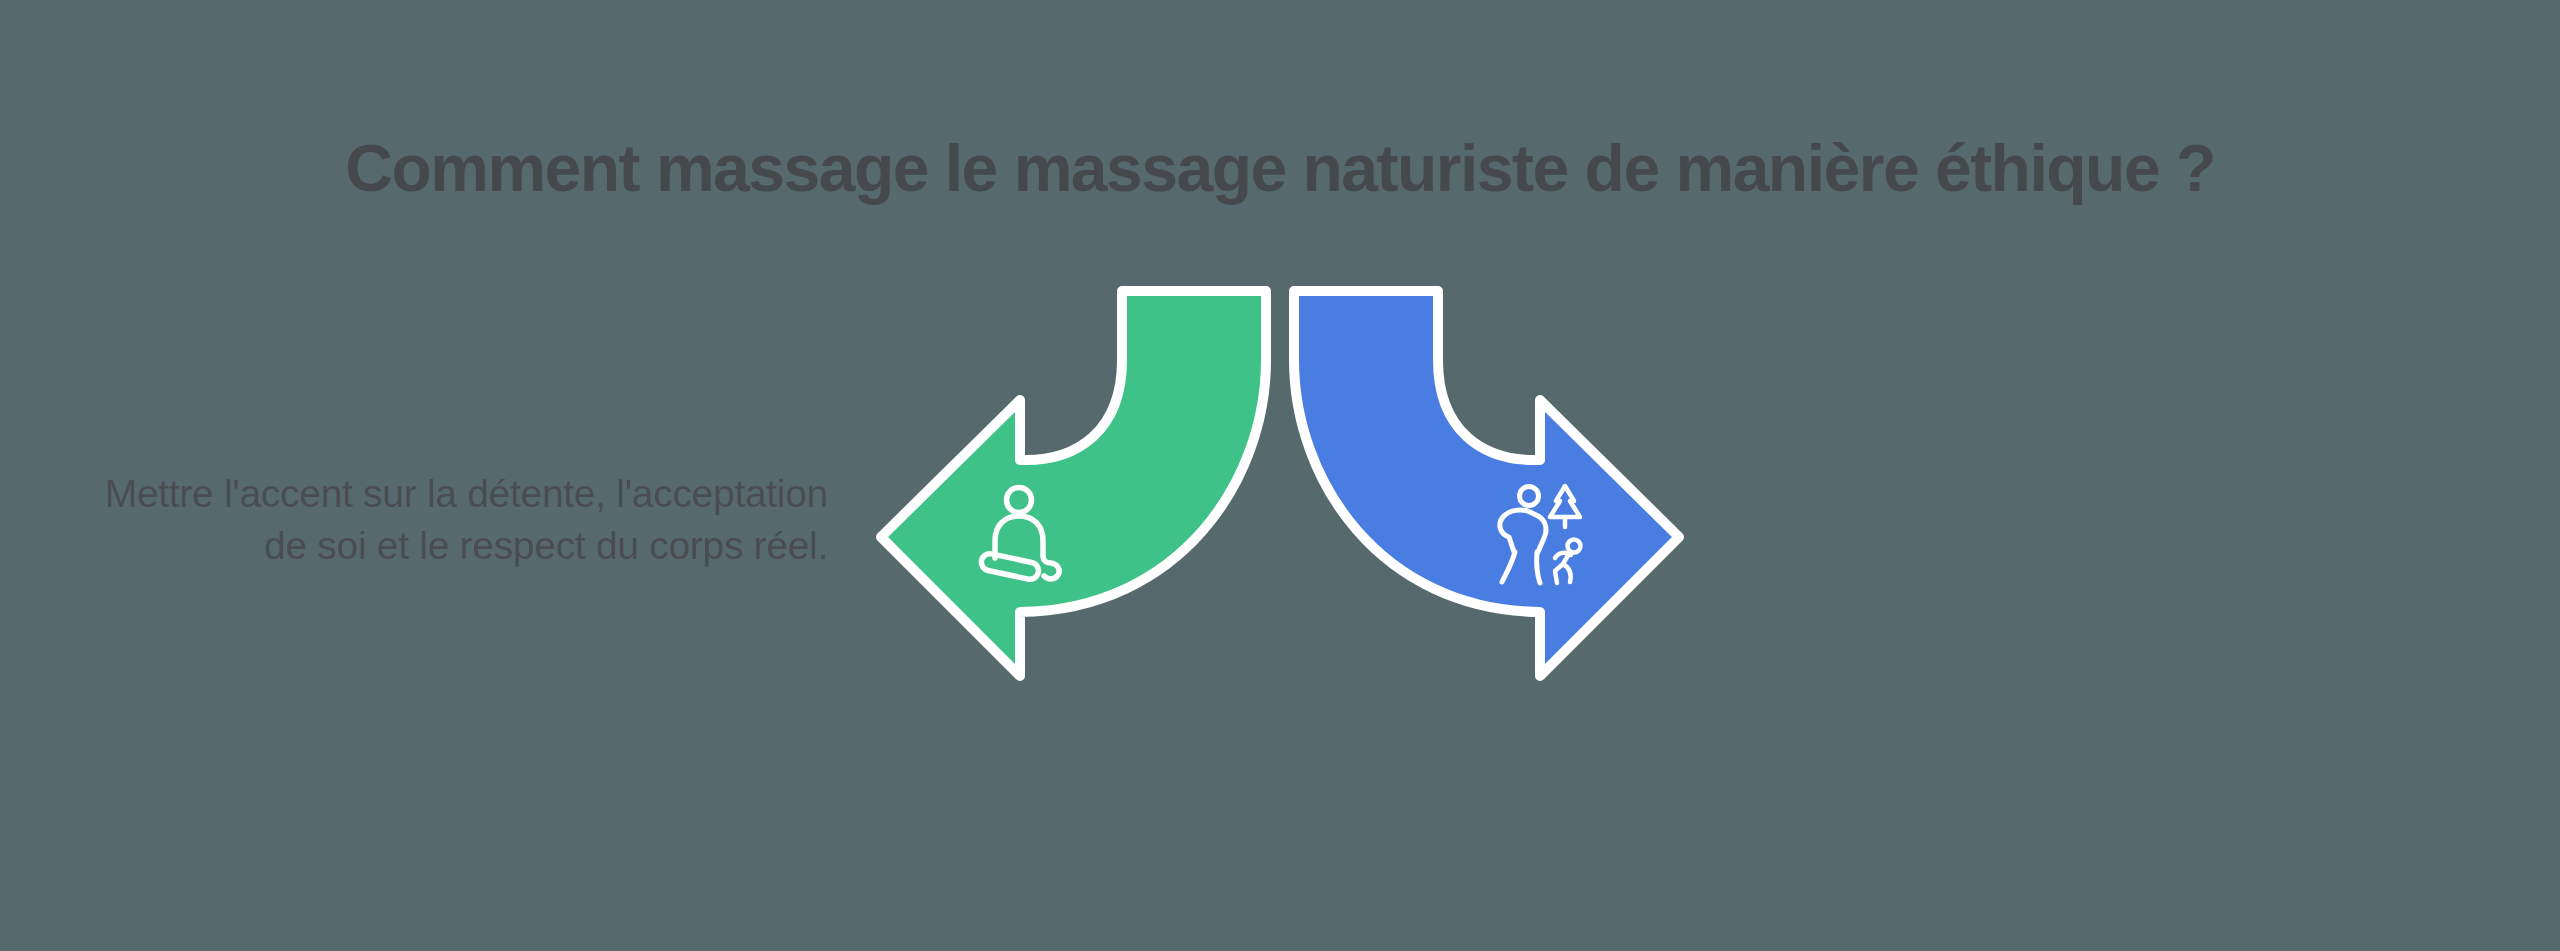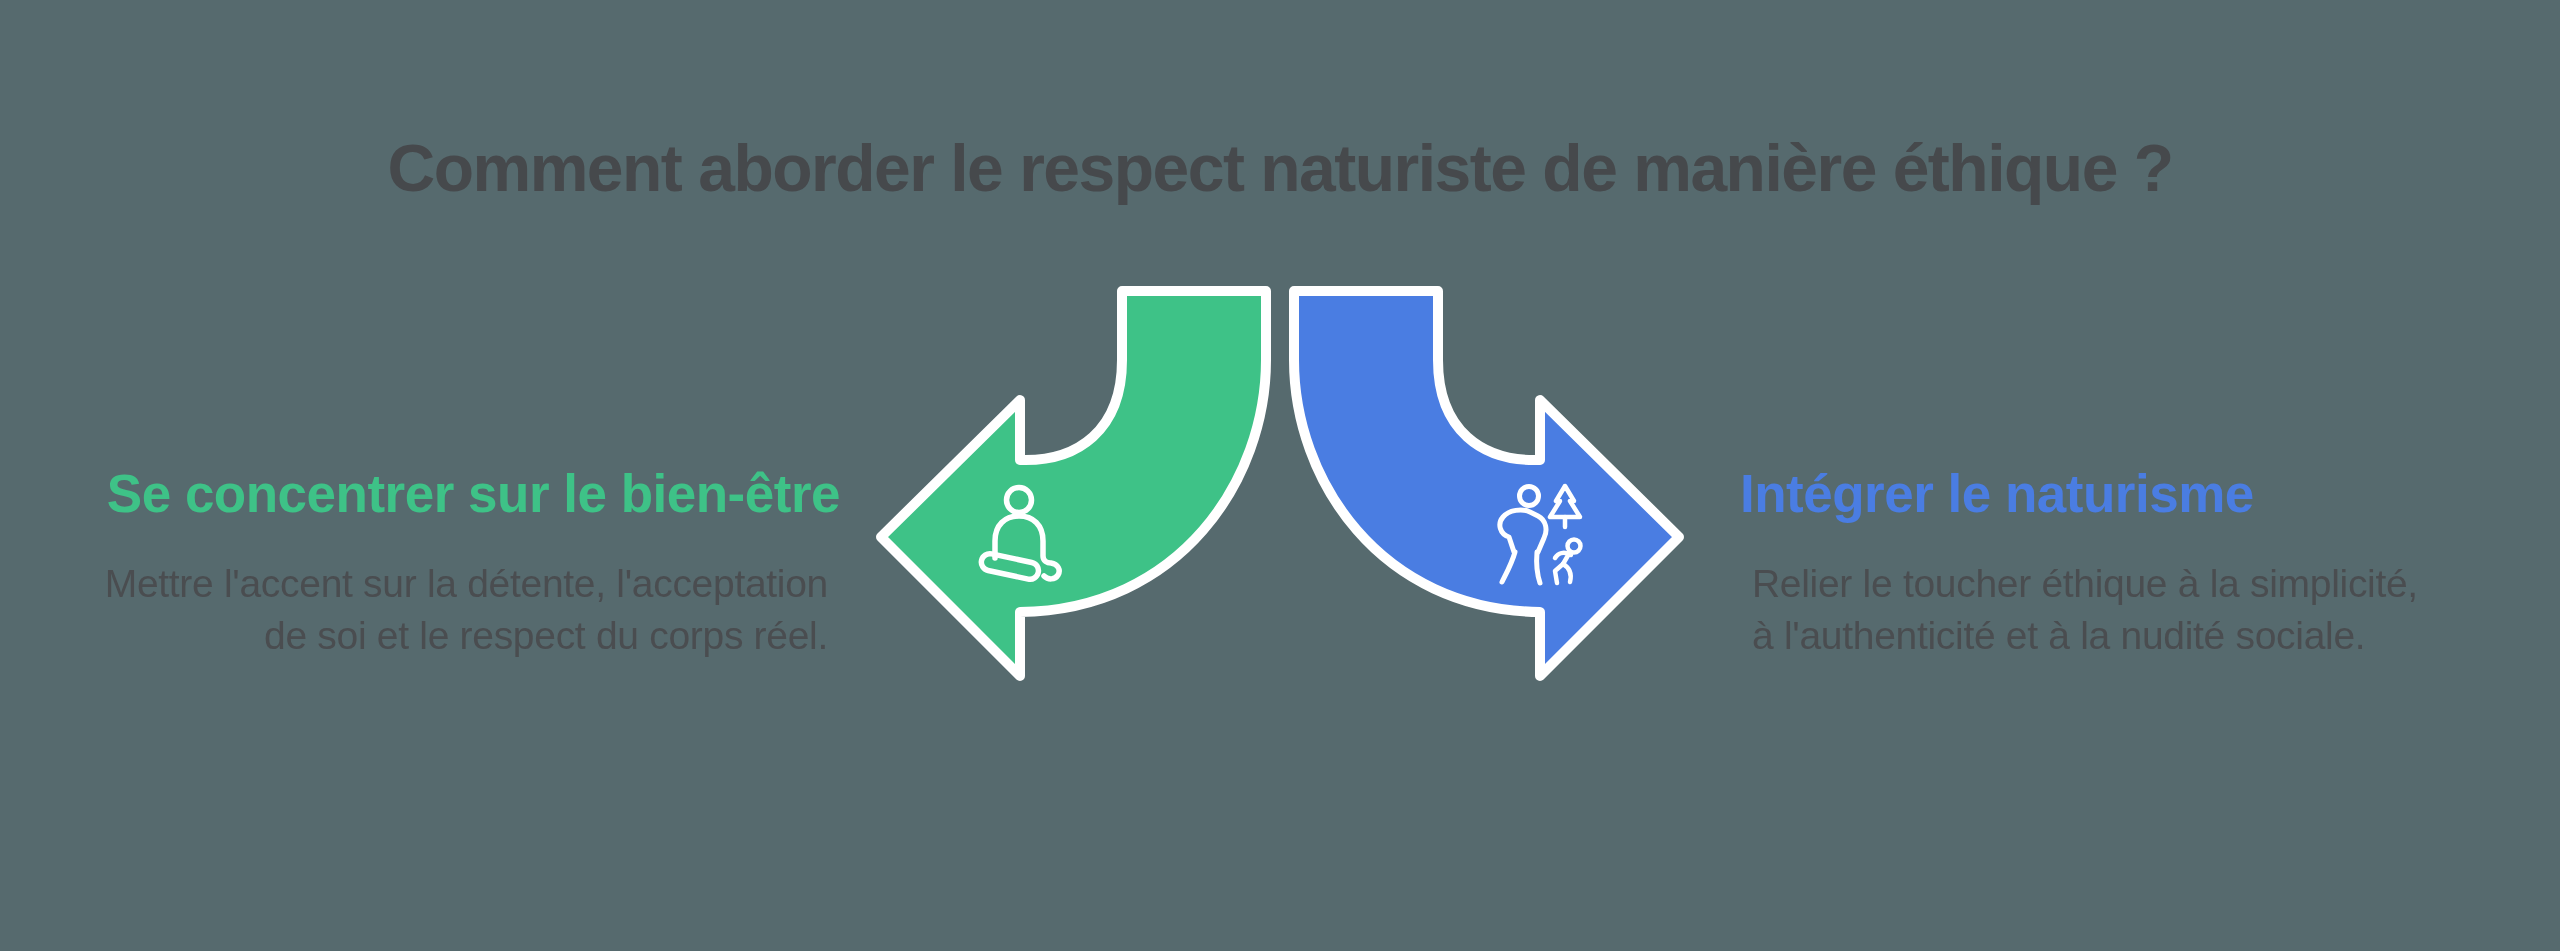--- a/index.html
+++ b/index.html
@@ -36,21 +36,21 @@
   .col-right{ left:1740px; width:705px; text-align:left; }
   .col-right h2{ color:var(--blue); }
   .arrow-path{ stroke:var(--outline); stroke-width:10; stroke-linejoin:round; }
   .icon-stroke{ fill:none; stroke:var(--outline); stroke-linecap:round; stroke-linejoin:round; }
 </style>
 </head>
 <body>
 
 <div class="canvas">
 
-  <h1 class="title">Comment aborder le respect naturiste de manière éthique ?</h1>
+  <h1 class="title">Comment massage le massage naturiste de manière éthique ?</h1>
 
   <svg class="arrows" viewBox="0 0 2560 951" aria-hidden="true">
 
     <path class="arrow-path" fill="var(--green)" d="M1122 291 H1266 V360 C1266 480 1180 610 1020 612 V676 L881 537 L1020 400 V460 C1078 462 1122 430 1122 360 Z"></path>
 
     <path class="arrow-path" fill="var(--blue)" d="M1438 291 H1294 V360 C1294 480 1380 610 1540 612 V676 L1679 537 L1540 400 V460 C1482 462 1438 430 1438 360 Z"></path>
 
     <g>
       <circle class="icon-stroke" cx="1019" cy="500" r="12.5" stroke-width="5.5"></circle>
       <path class="icon-stroke" stroke-width="5.5" d="M995 558 L995 541 C995 525 1005 516 1019 516 C1033 516 1043 525 1043 541 L1043 556 C1043 561 1047 563 1051 563 C1058 564 1061 570 1058 575 C1055 580 1048 580 1044 576"></path>
@@ -66,22 +66,17 @@
       <path class="icon-stroke" stroke-width="4.5" d="M1565 517 L1565 527"></path>
       <circle class="icon-stroke" cx="1574" cy="546" r="6.5" stroke-width="4.5"></circle>
       <path class="icon-stroke" stroke-width="4.5" d="M1570 552 L1563 564"></path>
       <path class="icon-stroke" stroke-width="4.5" d="M1571 555 C1564 551 1558 553 1555 558"></path>
       <path class="icon-stroke" stroke-width="4.5" d="M1563 564 L1555 571 L1557 583"></path>
       <path class="icon-stroke" stroke-width="4.5" d="M1563 564 C1570 568 1572 574 1570 582"></path>
     </g>
   </svg>
 
   <section class="col col-left">
-    <h2>Se concentrer sur le bien-être</h2>
     <p>Mettre l'accent sur la détente, l'acceptation de soi et le respect du corps réel.</p>
   </section>
 
-  <section class="col col-right">
-    <h2>Intégrer le naturisme</h2>
-    <p>Relier le toucher éthique à la simplicité, à l'authenticité et à la nudité sociale.</p>
-  </section>
 
 </div>
 
 </body></html>

